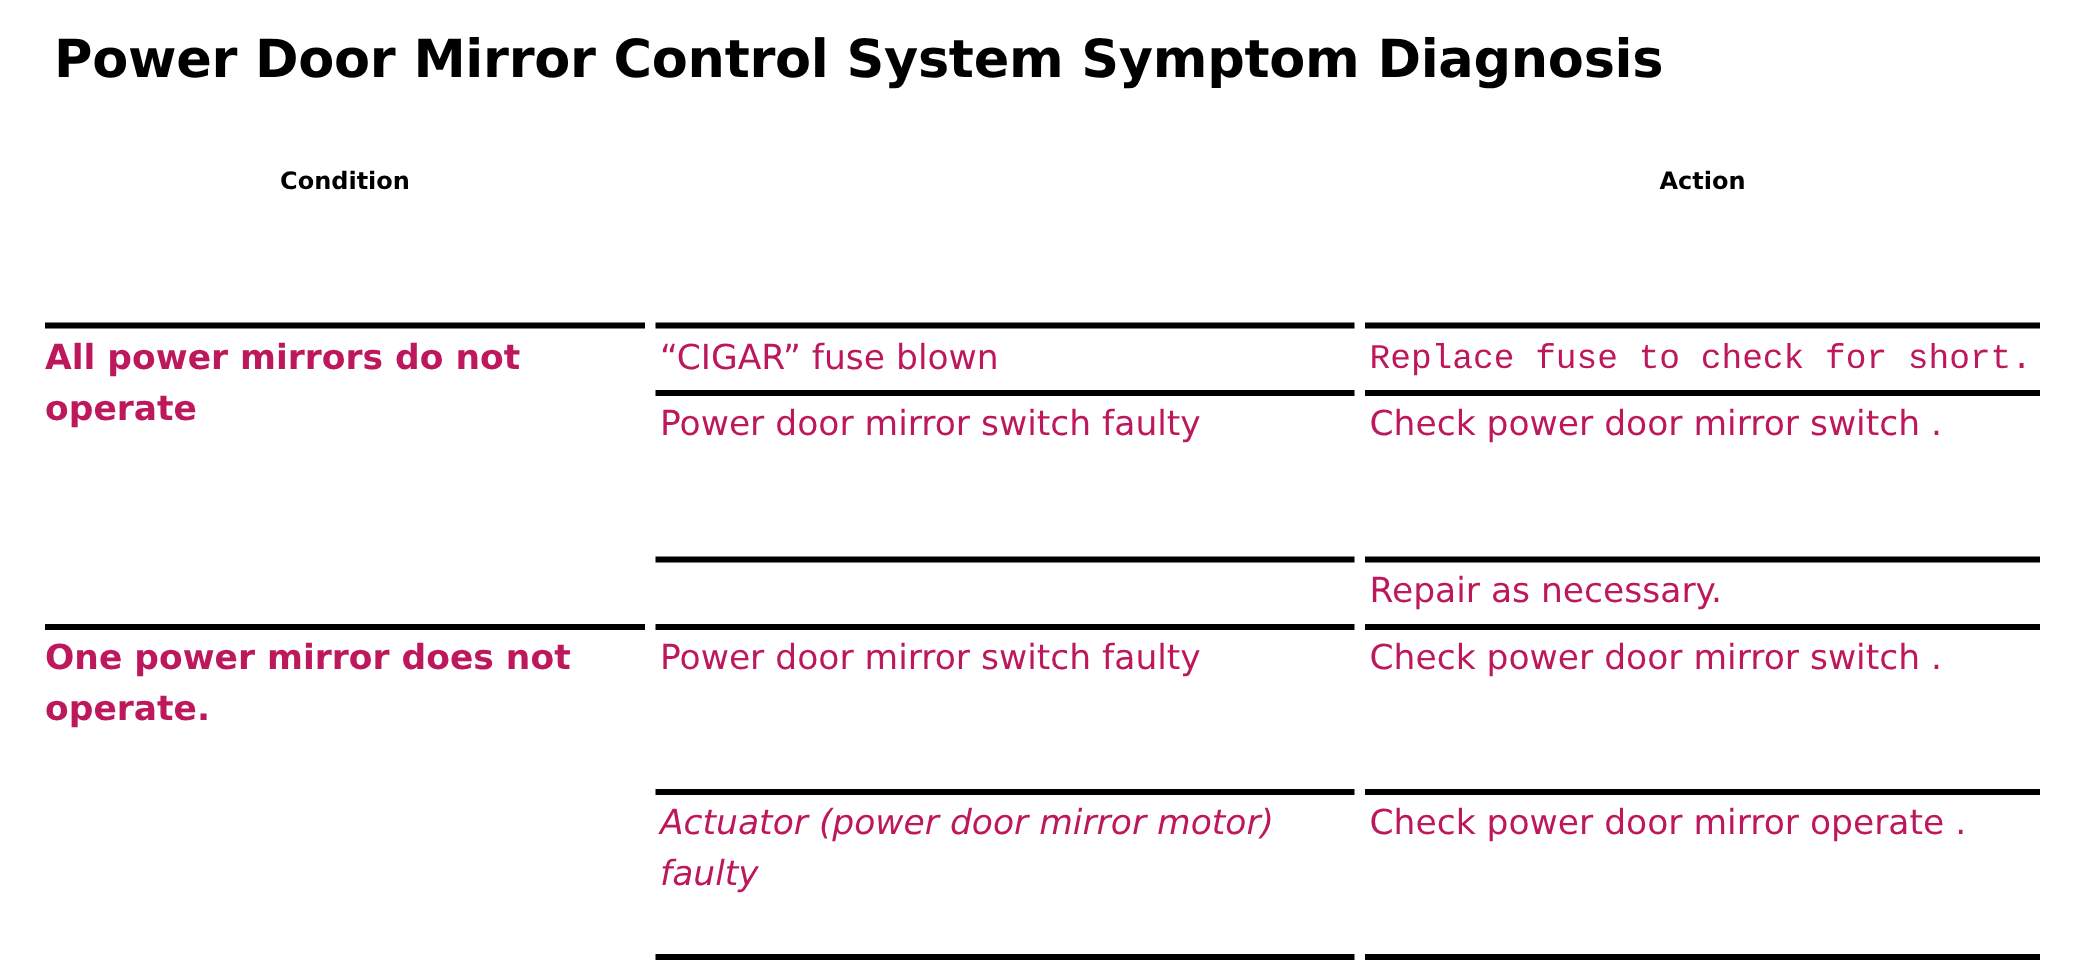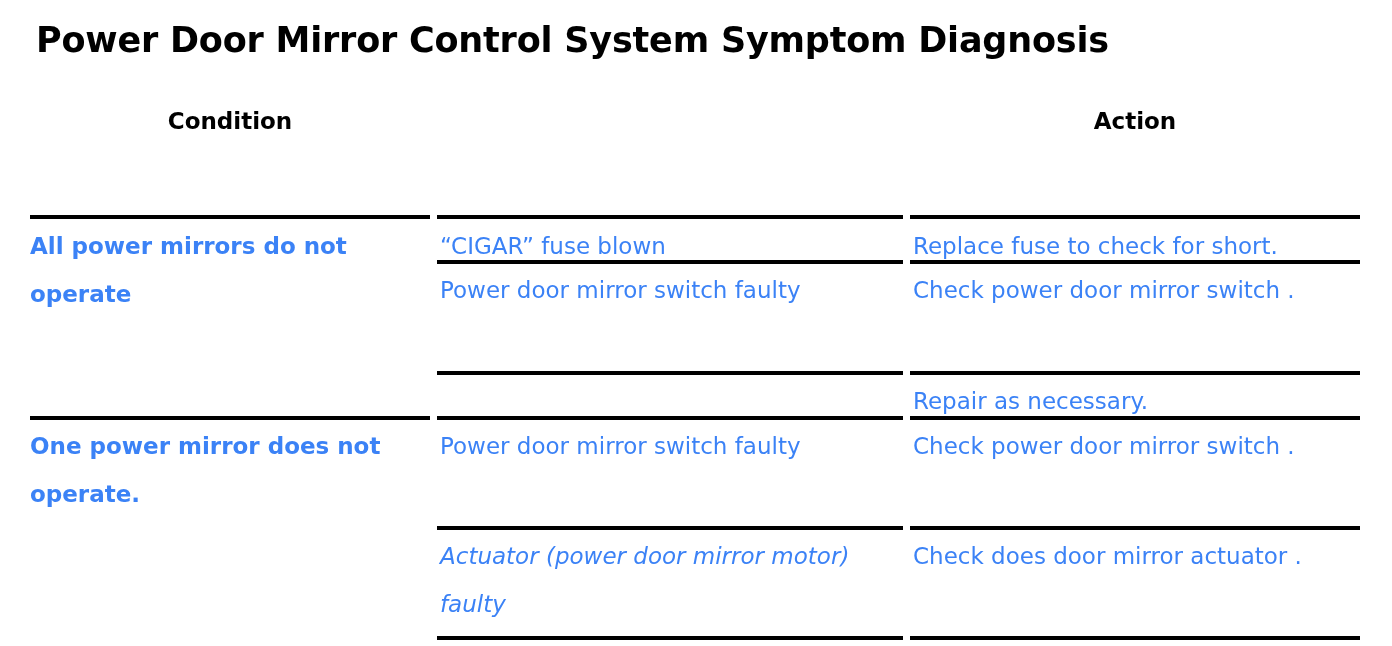--- a/index.html
+++ b/index.html
@@ -46,21 +46,21 @@
     width: 1392px;
   }
 
   .thead-row {
     position: relative;
     height: 58px;
   }
   .col-head {
     position: absolute;
     top: 10px;
-    font-size: 23px;
+    font-size: 16px;
     font-weight: 700;
     line-height: 30px;
     text-align: center;
     color: #000000;
     white-space: nowrap;
   }
   .col-head.c1 { left: 30px;  width: 400px; }
   .col-head.c2 { left: 437px; width: 466px; }
   .col-head.c3 { left: 910px; width: 450px; }
 
@@ -75,22 +75,22 @@
     height: 4px;
     background: #000000;
   }
   .rule.c1 { left: 30px;  width: 400px; }
   .rule.c2 { left: 437px; width: 466px; }
   .rule.c3 { left: 910px; width: 450px; }
 
   .cell {
     position: absolute;
     font-size: 23px;
-    line-height: 48px;
-    color: #3b82f6;
+    line-height: 34px;
+    color: #be185d;
   }
   .cell.c1 { left: 30px;  width: 400px; font-weight: 700; }
   .cell.c2 { left: 440px; width: 466px; font-weight: 400; }
   .cell.c3 { left: 913px; width: 450px; font-weight: 400; }
 </style>
 </head>
 <body>
 
 <div class="page">
 
@@ -105,21 +105,21 @@
 
     <div class="tbody">
 
       <div class="rule c1" style="top:61px;"></div>
       <div class="rule c2" style="top:61px;"></div>
       <div class="rule c3" style="top:61px;"></div>
 
       <div class="cell c1" style="top:68px;">All power mirrors do not operate</div>
 
       <div class="cell c2" style="top:68px;">“CIGAR” fuse blown</div>
-      <div class="cell c3" style="top:68px;">Replace fuse to check for short.</div>
+      <div class="cell c3" style="top:68px;font-family:Liberation Mono, monospace;">Replace fuse to check for short.</div>
 
       <div class="rule c2" style="top:106px;"></div>
       <div class="rule c3" style="top:106px;"></div>
 
       <div class="cell c2" style="top:112px;">Power door mirror switch faulty</div>
       <div class="cell c3" style="top:112px;">Check power door mirror switch .</div>
 
       <div class="rule c2" style="top:217px;"></div>
       <div class="rule c3" style="top:217px;"></div>
 
@@ -131,21 +131,21 @@
 
       <div class="cell c1" style="top:268px;">One power mirror does not operate.</div>
 
       <div class="cell c2" style="top:268px;">Power door mirror switch faulty</div>
       <div class="cell c3" style="top:268px;">Check power door mirror switch .</div>
 
       <div class="rule c2" style="top:372px;"></div>
       <div class="rule c3" style="top:372px;"></div>
 
       <div class="cell c2" style="top:378px;font-style:italic;">Actuator (power door mirror motor) faulty</div>
-      <div class="cell c3" style="top:378px;">Check does door mirror actuator .</div>
+      <div class="cell c3" style="top:378px;">Check power door mirror operate .</div>
 
       <div class="rule c2" style="top:482px;"></div>
       <div class="rule c3" style="top:482px;"></div>
 
       <div class="cell c2" style="top:488px;">Wiring or grounding faulty</div>
       <div class="cell c3" style="top:488px;">Repair as necessary.</div>
 
     </div>
   </div>
 </div>

